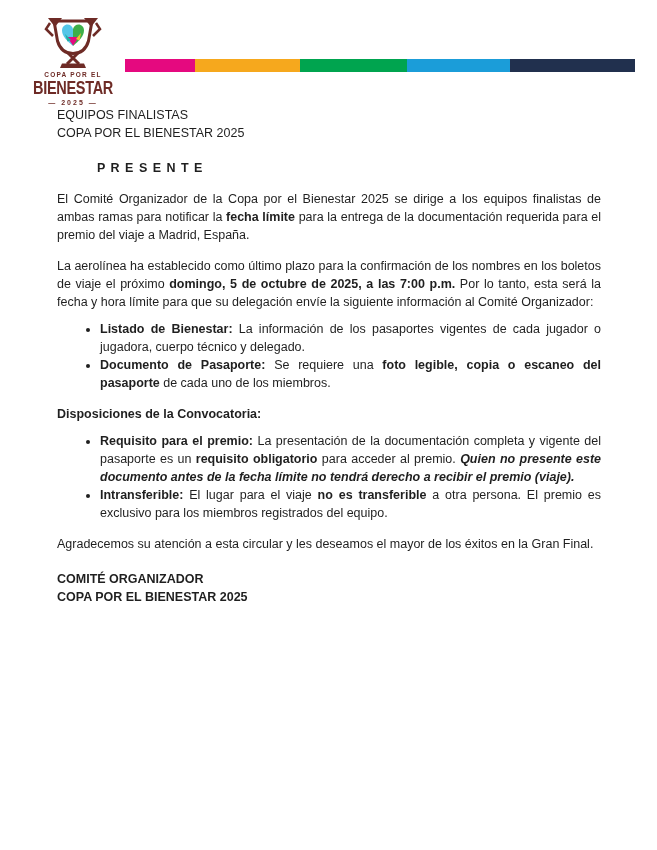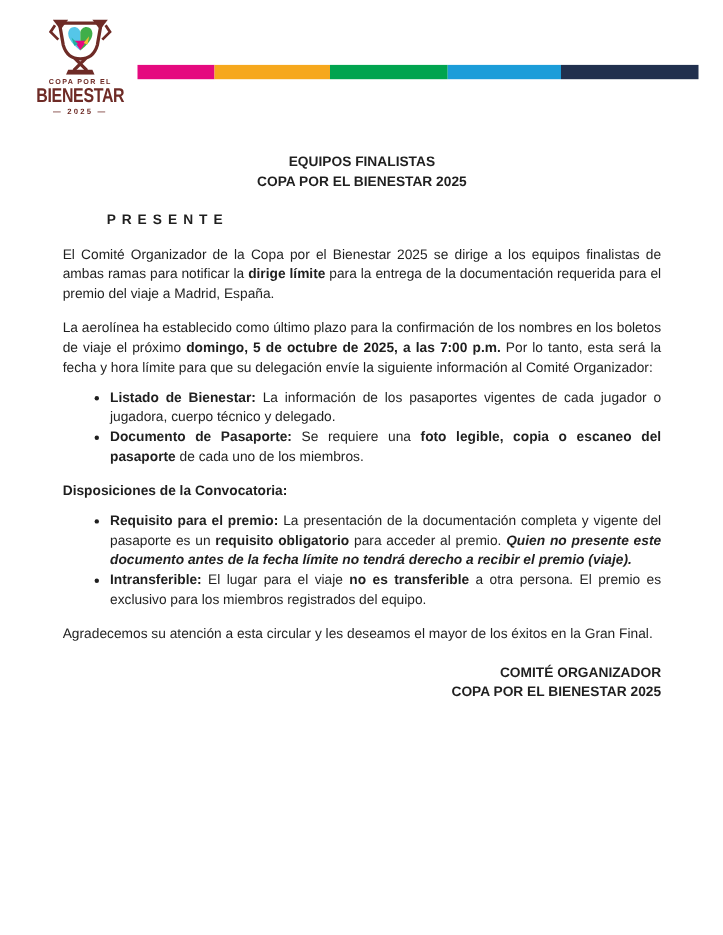--- a/index.html
+++ b/index.html
@@ -13,29 +13,29 @@
   .logo-copa{font-size:6.5px;font-weight:bold;letter-spacing:1.2px;line-height:8px;margin-top:3px;white-space:nowrap;}
   .logo-name{font-size:14.5px;font-weight:bold;letter-spacing:-0.3px;line-height:15px;transform:scale(1,1.25);transform-origin:center top;white-space:nowrap;}
   .logo-year{font-size:7px;font-weight:bold;letter-spacing:2px;line-height:9px;margin-top:4px;white-space:nowrap;}
   
   .brand-bar{position:absolute;left:125px;top:59px;height:13px;display:flex;}
   .brand-bar .seg{display:block;height:13px;}
   .s0{width:70px;} .s1{width:105px;} .s2{width:107px;} .s3{width:103px;} .s4{width:125px;}
   
   .content{position:absolute;left:57px;top:0;width:544px;padding-top:90px;}
   .doc-header{text-align:center;font-weight:bold;}
-  .addressee{margin-top:48px;font-weight:bold;text-align:center;}
+  .addressee{margin-top:16px;font-weight:normal;}
   .salutation{margin-top:17px;font-weight:bold;letter-spacing:1px;padding-left:40px;}
   .para{margin:13px 0 0;text-align:justify;}
   ul.blist{margin:9px 0 0;padding-left:43px;}
   ul.blist li{text-align:justify;}
   .section-heading{margin-top:13px;font-weight:bold;}
   .closing{margin-top:13px;text-align:justify;}
   .salute{margin-top:42px;text-align:center;font-weight:bold;}
-  .signature{margin-top:17px;text-align:right;font-weight:bold;}
+  .signature{margin-top:17px;text-align:left;font-weight:bold;}
 </style>
 </head>
 <body>
 
 <div class="page">
 
   <div class="logo">
     <svg width="60" height="52" viewBox="0 0 60 52">
 
       <polygon points="5,2 19,2 12,11" fill="#6E2B26"></polygon>
@@ -72,21 +72,21 @@
   <div class="content">
 
 
     <div class="addressee">
       <div>EQUIPOS FINALISTAS</div>
       <div>COPA POR EL BIENESTAR 2025</div>
     </div>
 
     <div class="salutation">P R E S E N T E</div>
 
-    <p class="para"><span>El Comité Organizador de la Copa por el Bienestar 2025 se dirige a los equipos finalistas de ambas ramas para notificar la </span><span style="font-weight: bold;">dirige límite</span><span> para la entrega de la documentación requerida para el premio del viaje a Madrid, España.</span></p>
+    <p class="para"><span>El Comité Organizador de la Copa por el Bienestar 2025 se dirige a los equipos finalistas de ambas ramas para notificar la </span><span style="font-weight: bold;">fecha límite</span><span> para la entrega de la documentación requerida para el premio del viaje a Madrid, España.</span></p>
 
     <p class="para"><span>La aerolínea ha establecido como último plazo para la confirmación de los nombres en los boletos de viaje el próximo </span><span style="font-weight: bold;">domingo, 5 de octubre de 2025, a las 7:00 p.m.</span><span> Por lo tanto, esta será la fecha y hora límite para que su delegación envíe la siguiente información al Comité Organizador:</span></p>
 
     <ul class="blist">
       <li><span style="font-weight: bold;">Listado de Bienestar:</span><span> La información de los pasaportes vigentes de cada jugador o jugadora, cuerpo técnico y delegado.</span></li>
       <li><span style="font-weight: bold;">Documento de Pasaporte:</span><span> Se requiere una </span><span style="font-weight: bold;">foto legible, copia o escaneo del pasaporte</span><span> de cada uno de los miembros.</span></li>
     </ul>
 
     <div class="section-heading">Disposiciones de la Convocatoria:</div>
 

